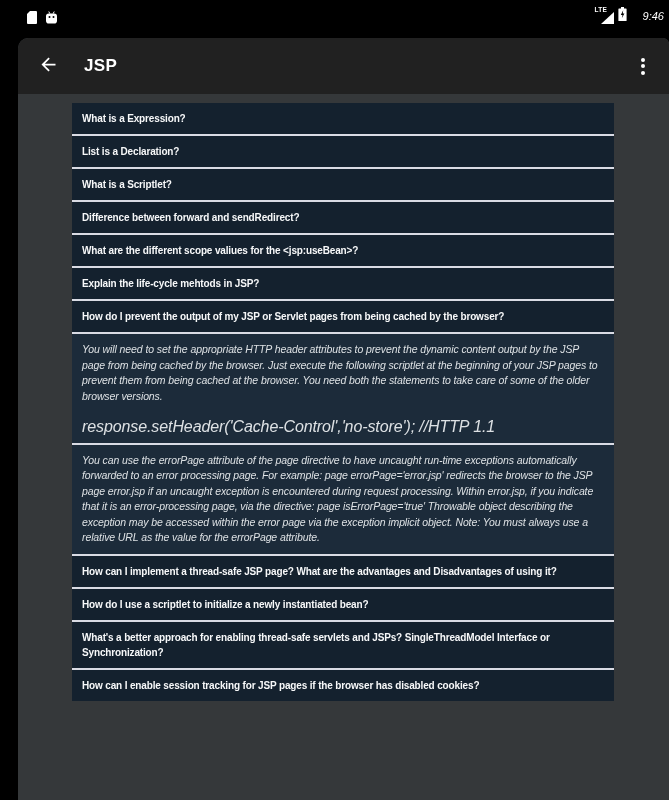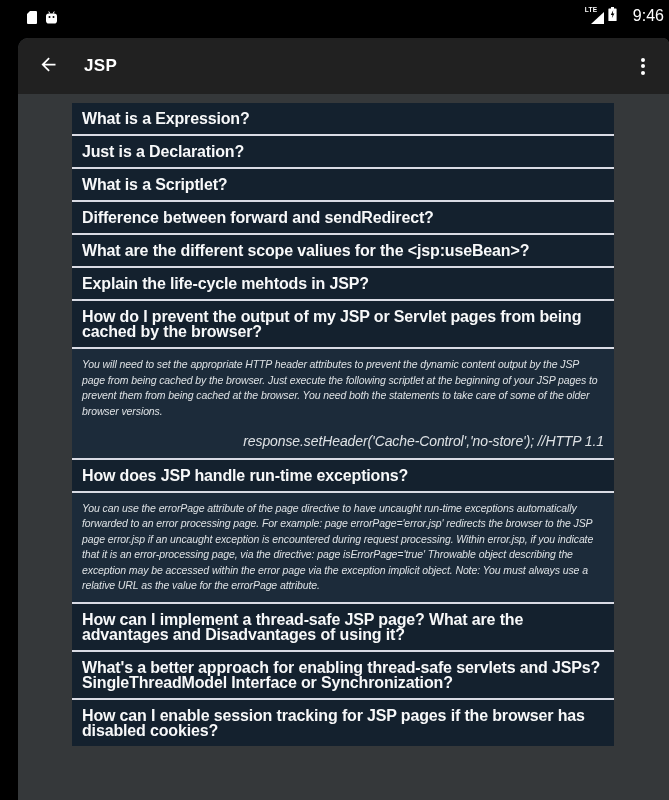--- a/index.html
+++ b/index.html
@@ -13,41 +13,41 @@
     position:relative;overflow:hidden;background:#000;
     font-family:"Liberation Sans",sans-serif;cursor:default;
   }
   
   .statusbar{position:absolute;top:0;left:0;width:669px;height:30px;background:var(--c-statusbar_bg);z-index:5;}
   .sb-left{position:absolute;left:27px;top:10px;display:flex;align-items:flex-end;gap:8px;}
   .sb-right{position:absolute;right:5px;top:7px;display:flex;align-items:center;gap:4px;height:18px;}
   .signal-wrap{position:relative;width:16px;height:15px;}
   .net-label{position:absolute;left:-3px;top:-3px;font-size:6.5px;font-weight:700;color:#fff;letter-spacing:.2px;}
   .signal-wrap svg{position:absolute;right:0;bottom:0;}
-  .sb-time{color:#fff;font-size:16px;font-weight:400;margin-left:12px;}
+  .sb-time{color:#fff;font-size:11px;font-weight:400;margin-left:12px;font-style:italic;}
   
   .window{position:absolute;left:18px;top:38px;width:651px;height:762px;
     background:var(--c-content_bg);border-radius:10px 6px 0 0;overflow:hidden;}
   .appbar{height:56px;background:var(--c-app_bar_bg);display:flex;align-items:center;border-radius:10px 6px 0 0;}
   .icon-btn{background:none;border:none;padding:0;display:flex;align-items:center;justify-content:center;cursor:pointer;}
   .back-btn{margin-left:16px;width:28px;height:28px;}
   .appbar-title{margin-left:22px;color:#fff;font-size:17px;font-weight:700;letter-spacing:.4px;}
   .overflow-btn{margin-left:auto;margin-right:16px;width:20px;height:28px;}
   .dots span{display:block;width:4px;height:4px;border-radius:50%;background:#fff;margin:2.5px auto;}
   
   .content{height:706px;overflow:hidden;}
   .faq-list{margin:9px 55px 0 54px;}
   .row{padding:8px 10px;}
   .row + .row{border-top:2px solid var(--c-divider);}
   .row.question{background:var(--c-question_bg);color:var(--c-question_text);
-    font-weight:700;font-size:16px;line-height:15px;letter-spacing:-0.15px;}
+    font-weight:700;font-size:10px;line-height:15px;letter-spacing:-0.15px;}
   .row.answer{background:var(--c-answer_bg);color:var(--c-answer_text);
     font-size:10.5px;line-height:15.5px;letter-spacing:-0.1px;font-weight:400;font-style:italic;}
   .code-gap{height:15px;}
-  .code-line{font-size:14px;line-height:15.5px;text-align:right;}
+  .code-line{font-size:16px;line-height:15.5px;}
 </style>
 </head>
 <body>
 
 <div class="statusbar">
   <div class="sb-left">
     <span>
       <svg width="10" height="13" viewBox="0 0 10 13">
           <path d="M3 0 H9 a1 1 0 0 1 1 1 V12 a1 1 0 0 1 -1 1 H1 a1 1 0 0 1 -1 -1 V3 Z" fill="#fff"></path>
         </svg>
@@ -96,21 +96,21 @@
           <span></span>
         </span>
     </button>
   </div>
   <div class="content">
     <div class="faq-list">
         <div class="row question">
           <div class="row-text">What is a Expression?</div>
         </div>
         <div class="row question">
-          <div class="row-text">Just is a Declaration?</div>
+          <div class="row-text">List is a Declaration?</div>
         </div>
         <div class="row question">
           <div class="row-text">What is a Scriptlet?</div>
         </div>
         <div class="row question">
           <div class="row-text">Difference between forward and sendRedirect?</div>
         </div>
         <div class="row question">
           <div class="row-text">What are the different scope valiues for the &lt;jsp:useBean&gt;?</div>
         </div>
@@ -118,28 +118,28 @@
           <div class="row-text">Explain the life-cycle mehtods in JSP?</div>
         </div>
         <div class="row question">
           <div class="row-text">How do I prevent the output of my JSP or Servlet pages from being cached by the browser?</div>
         </div>
         <div class="row answer">
           <div class="row-text">You will need to set the appropriate HTTP header attributes to prevent the dynamic content output by the JSP page from being cached by the browser. Just execute the following scriptlet at the beginning of your JSP pages to prevent them from being cached at the browser. You need both the statements to take care of some of the older browser versions.</div>
           <div class="code-gap"></div>
           <div class="code-line">response.setHeader('Cache-Control','no-store'); //HTTP 1.1</div>
         </div>
-        <div class="row question">
-          <div class="row-text">How does JSP handle run-time exceptions?</div>
-        </div>
         <div class="row answer">
           <div class="row-text">You can use the errorPage attribute of the page directive to have uncaught run-time exceptions automatically forwarded to an error processing page. For example: page errorPage='error.jsp' redirects the browser to the JSP page error.jsp if an uncaught exception is encountered during request processing. Within error.jsp, if you indicate that it is an error-processing page, via the directive: page isErrorPage='true' Throwable object describing the exception may be accessed within the error page via the exception implicit object. Note: You must always use a relative URL as the value for the errorPage attribute.</div>
         </div>
         <div class="row question">
           <div class="row-text">How can I implement a thread-safe JSP page? What are the advantages and Disadvantages of using it?</div>
+        </div>
+        <div class="row question">
+          <div class="row-text">How do I use a scriptlet to initialize a newly instantiated bean?</div>
         </div>
         <div class="row question">
           <div class="row-text">What's a better approach for enabling thread-safe servlets and JSPs? SingleThreadModel Interface or Synchronization?</div>
         </div>
         <div class="row question">
           <div class="row-text">How can I enable session tracking for JSP pages if the browser has disabled cookies?</div>
         </div>
       </div>
   </div>
 </div>

